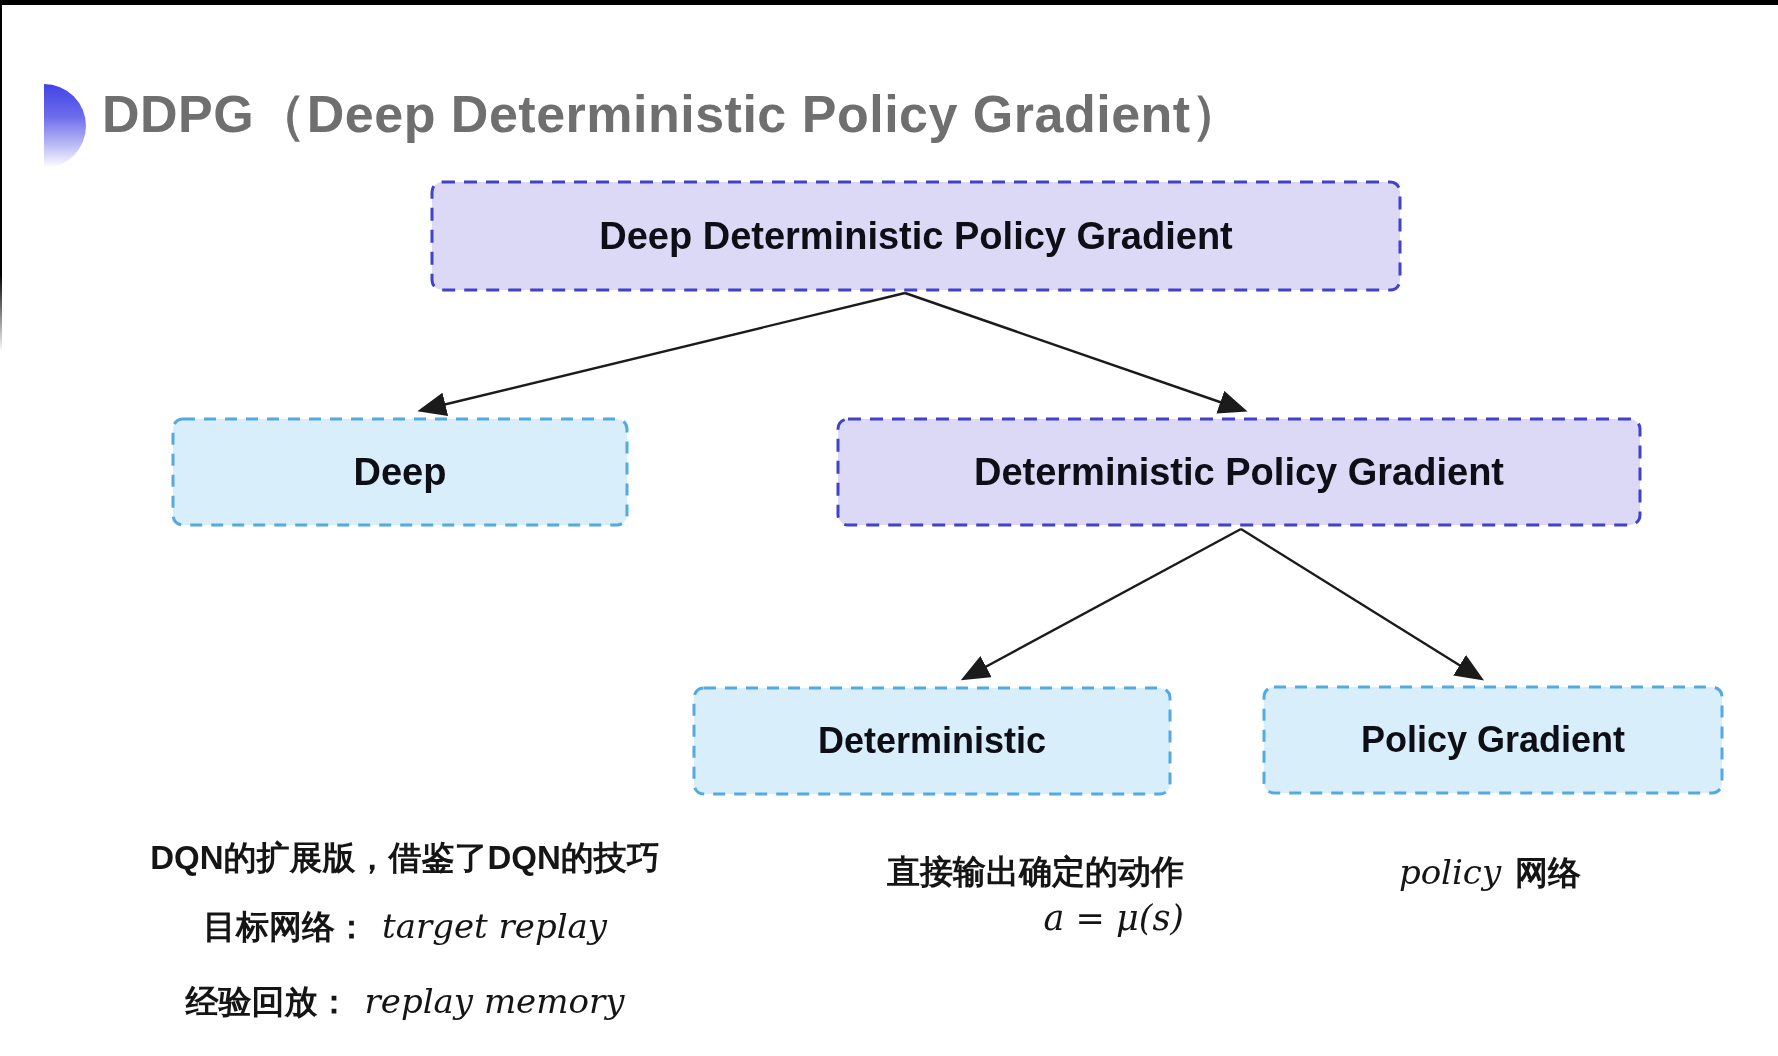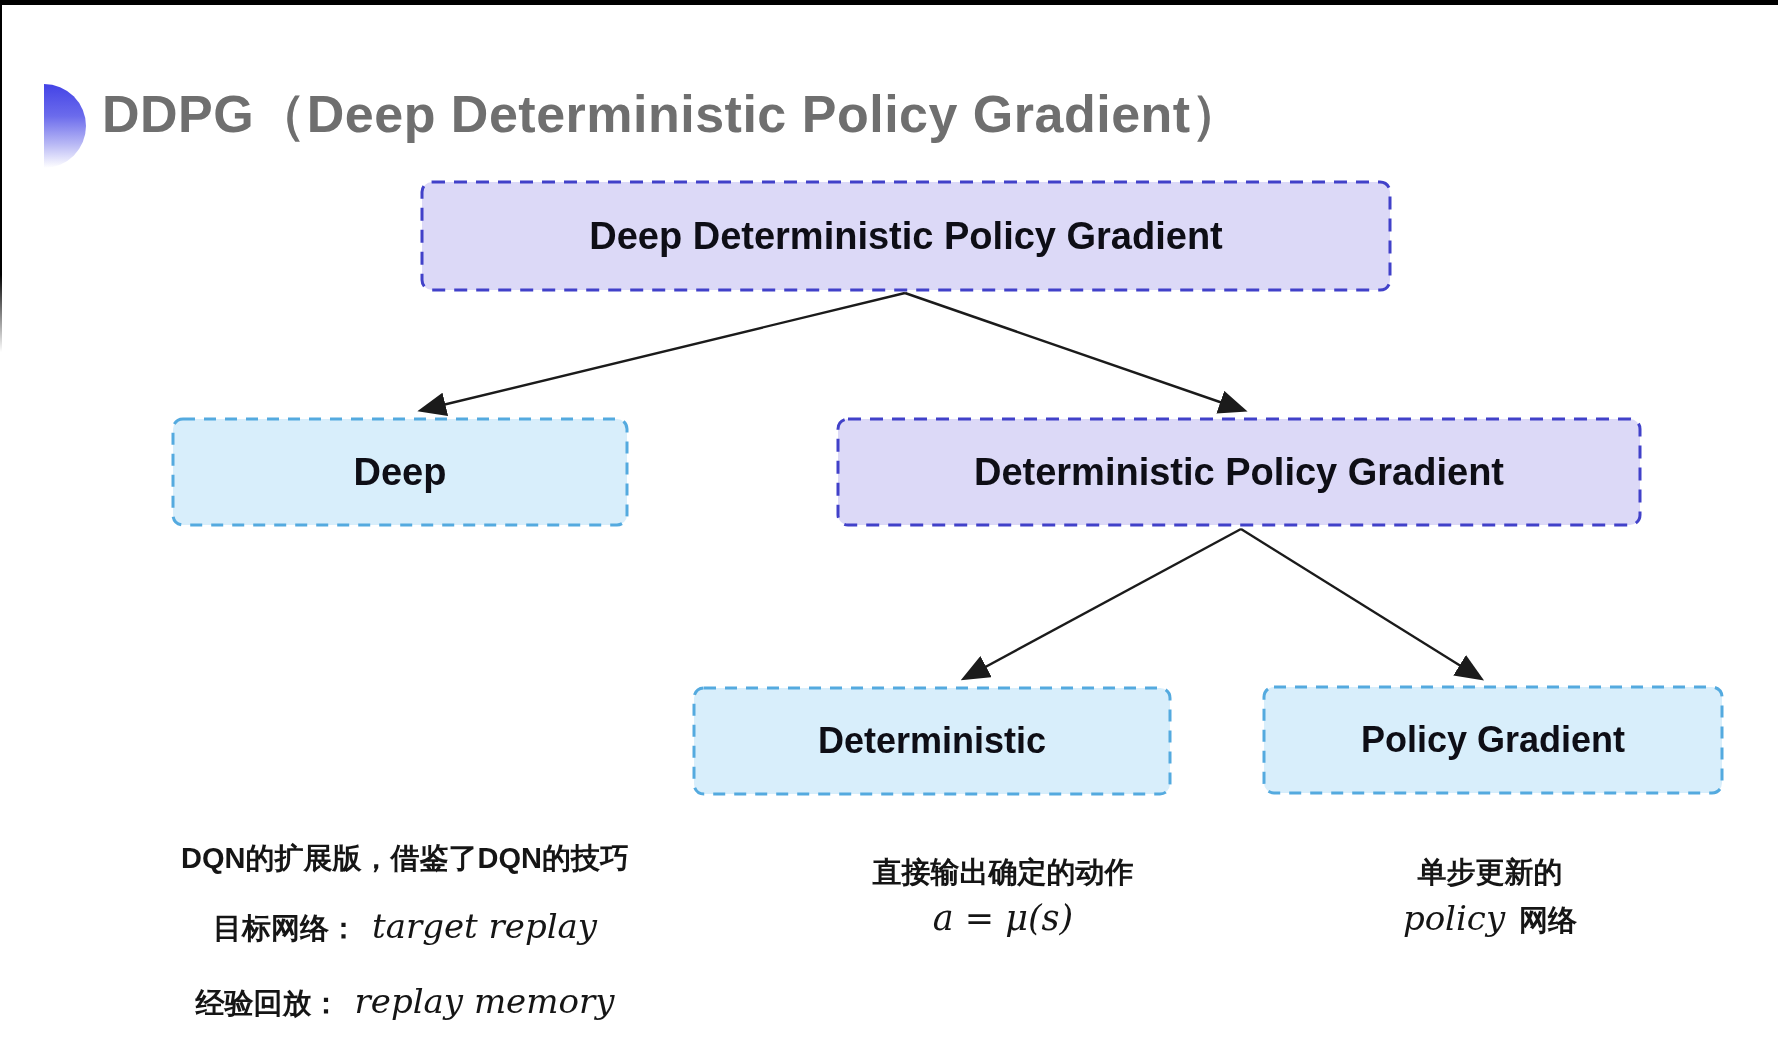--- a/index.html
+++ b/index.html
@@ -17,38 +17,38 @@
   }
   .page-title{
     position:absolute;left:102px;top:80px;width:1500px;
     font-size:52px;font-weight:600;color:#6f6f6f;letter-spacing:0.5px;white-space:nowrap;
   }
   .node{position:absolute;display:flex;align-items:center;justify-content:center;}
   .node svg{position:absolute;left:0;top:0;}
   .node .label{position:relative;font-weight:600;color:#0e0e16;white-space:nowrap;}
   .purple rect{fill:#dcd9f7;stroke:#4141c9;}
   .cyan rect{fill:#d8eefb;stroke:#54aadf;}
-  .n-root{left:420px;top:180px;width:972px;height:112px;}
+  .n-root{left:430px;top:180px;width:972px;height:112px;}
   .n-root .label{font-size:38px;}
   .n-deep{left:171px;top:417px;width:458px;height:110px;justify-content:center;}
   .n-deep .label{font-size:38px;}
   .n-dpg{left:836px;top:417px;width:806px;height:110px;}
   .n-dpg .label{font-size:38px;}
   .n-det{left:692px;top:686px;width:480px;height:110px;}
   .n-det .label{font-size:36px;}
   .n-pg{left:1262px;top:685px;width:462px;height:110px;}
   .n-pg .label{font-size:36px;}
   .arrows{position:absolute;left:0;top:0;}
   .arrows line{stroke:#1b1b1b;stroke-width:2.4;}
   .notes{position:absolute;text-align:center;color:#151515;font-weight:600;}
   .notes .line{display:block;}
-  .notes .zh{font-size:29px;}
+  .notes .zh{font-size:33px;}
   .math{font-family:"DejaVu Serif",serif;font-style:italic;font-weight:400;font-size:34px;}
   .notes-deep{left:120px;top:824px;width:570px;line-height:68px;}
-  .notes-det{left:803px;top:849px;width:400px;line-height:46px;}
+  .notes-det{left:784px;top:849px;width:400px;line-height:46px;text-align:right;}
   .notes-det .formula{font-size:35px;}
   .notes-pg{left:1290px;top:849px;width:400px;line-height:46px;}
   .spacer-s{display:inline-block;width:14px;}
 </style>
 </head>
 <body>
 
 <div class="canvas">
 
   <div class="frame-top"></div>
@@ -113,19 +113,18 @@
       <span class="zh">经验回放：</span><span class="spacer-s"></span><span class="math">replay memory</span>
     </span>
   </div>
 
   <div class="notes notes-det">
     <span class="line zh">直接输出确定的动作</span>
     <span class="line math formula">a = μ(s)</span>
   </div>
 
   <div class="notes notes-pg">
-    <span class="line zh">单步更新的</span>
     <span class="line">
       <span class="math">policy</span><span class="spacer-s"></span><span class="zh">网络</span>
     </span>
   </div>
 
 </div>
 
 </body></html>

